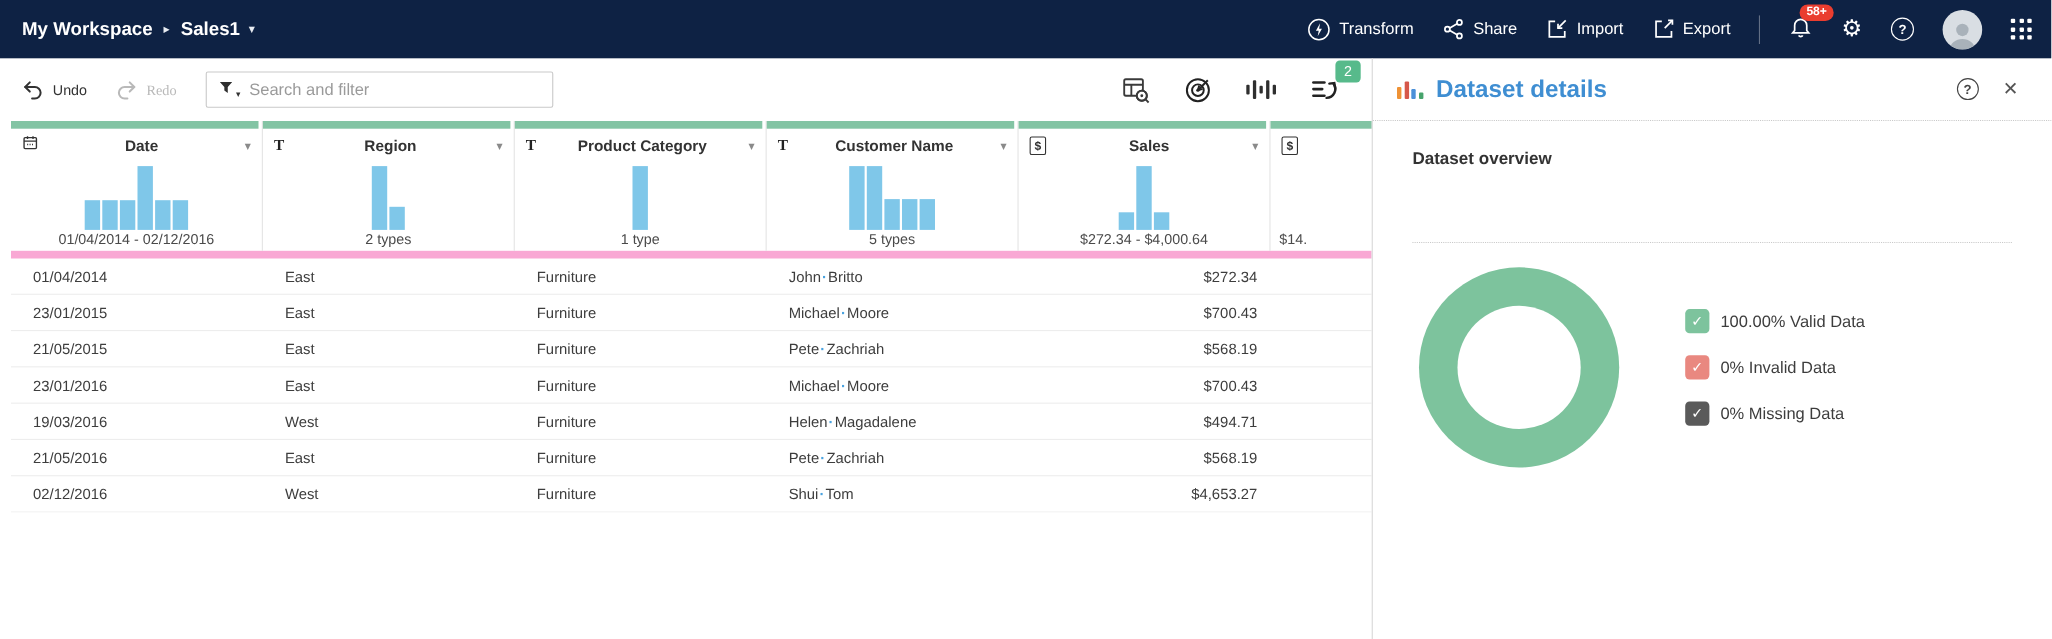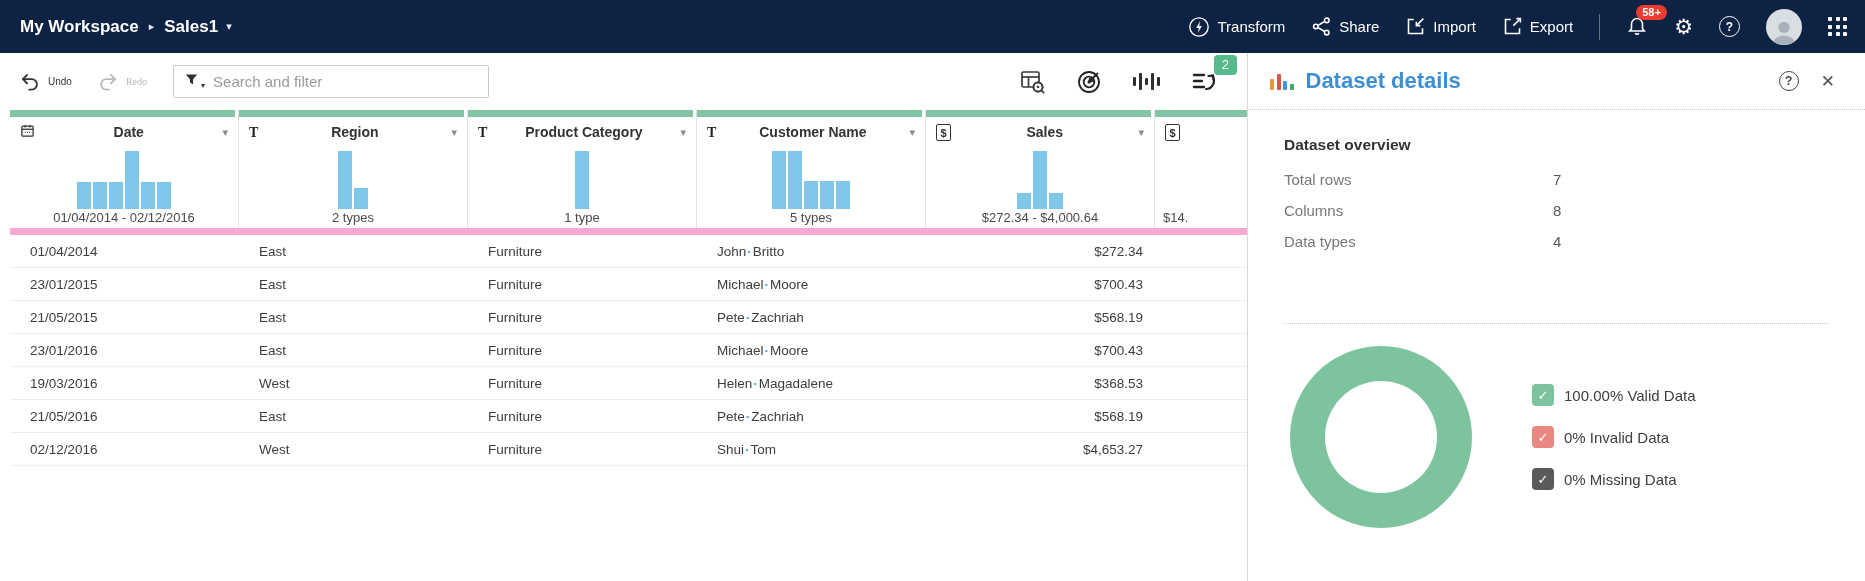--- a/index.html
+++ b/index.html
@@ -29,21 +29,21 @@
   .apps-grid { display:grid; grid-template-columns:repeat(3,4px); grid-gap:3.5px; cursor:pointer; }
   .apps-grid i { width:4px; height:4px; background:#fff; border-radius:1px; }
 
   
   .workarea { display:flex; height:528px; }
   .main { width:1247px; flex:0 0 auto; }
   .panel { flex:1; border-left:1px solid #d8d8d8; }
 
   
   .toolbar { height:57px; display:flex; align-items:center; padding-left:20px; }
-  .tool-btn { display:flex; align-items:center; gap:8px; font-size:10px; color:#333;
+  .tool-btn { display:flex; align-items:center; gap:8px; font-size:13px; color:#333;
               cursor:pointer; }
   .tool-btn.disabled { color:#b9b9b9; cursor:default; }
   .tool-btn + .tool-btn { margin-left:26px;font-family:Liberation Serif, serif; }
   .searchbox { margin-left:26px; width:316px; height:33px; border:1px solid #c9c9c9;
                border-radius:2px; display:flex; align-items:center; padding:0 10px; gap:8px; }
   .searchbox input { border:none; outline:none; flex:1; font-size:15px; color:#333;
                      font-family:inherit; }
   .searchbox input::placeholder { color:#9a9a9a; }
   .funnel-caret { font-size:8px; color:#333; margin-left:-6px; margin-top:8px; }
   .tool-icons { margin-left:auto; margin-right:30px; display:flex; align-items:center; gap:30px; }
@@ -397,21 +397,21 @@
             <div class="gcell">East</div>
             <div class="gcell">Furniture</div>
             <div class="gcell">Michael<span class="space-dot">·</span>Moore</div>
             <div class="gcell sales">$700.43</div>
           </div>
           <div class="grow">
             <div class="gcell">19/03/2016</div>
             <div class="gcell">West</div>
             <div class="gcell">Furniture</div>
             <div class="gcell">Helen<span class="space-dot">·</span>Magadalene</div>
-            <div class="gcell sales">$368.53</div>
+            <div class="gcell sales">$494.71</div>
           </div>
           <div class="grow">
             <div class="gcell">21/05/2016</div>
             <div class="gcell">East</div>
             <div class="gcell">Furniture</div>
             <div class="gcell">Pete<span class="space-dot">·</span>Zachriah</div>
             <div class="gcell sales">$568.19</div>
           </div>
           <div class="grow">
             <div class="gcell">02/12/2016</div>
@@ -434,34 +434,20 @@
       </span>
       <span class="panel-title">Dataset details</span>
       <span class="panel-header-right">
         <span class="p-help">?</span>
         <span class="p-close">✕</span>
       </span>
     </div>
 
     <div class="panel-body">
       <div class="section-title overview-title">Dataset overview</div>
-      <div class="ov-items">
-          <div class="ov-row">
-            <span class="ov-label">Total rows</span>
-            <span class="ov-value">7</span>
-          </div>
-          <div class="ov-row">
-            <span class="ov-label">Columns</span>
-            <span class="ov-value">8</span>
-          </div>
-          <div class="ov-row">
-            <span class="ov-label">Data types</span>
-            <span class="ov-value">4</span>
-          </div>
-        </div>
 
       <div class="dotted-sep"></div>
 
       <div class="quality-content">
         <div class="donut" style="background: rgb(125, 195, 157);"></div>
         <div class="legend">
             <div class="legend-item">
               <span class="legend-check" style="background: rgb(125, 195, 157);">✓</span>
               <span class="legend-label">100.00% Valid Data</span>
             </div>

